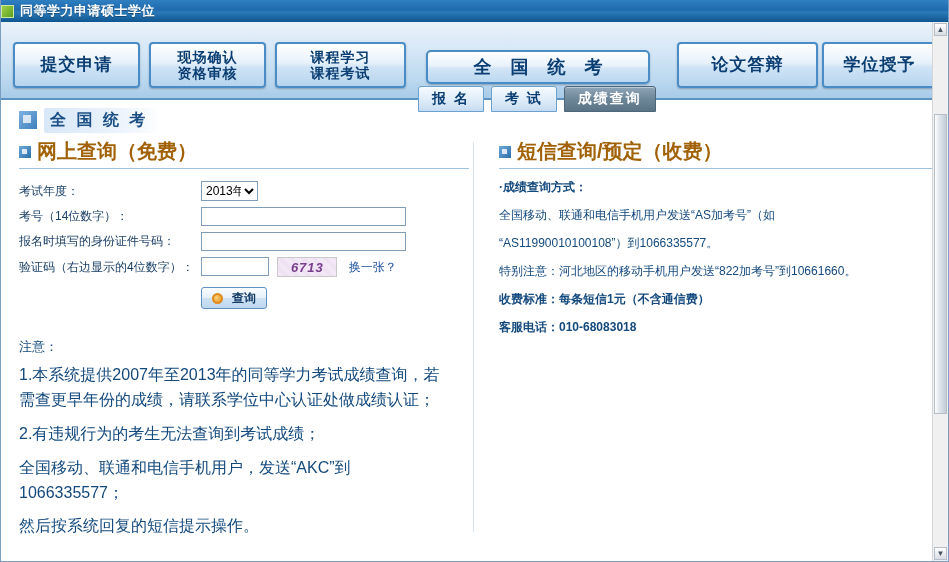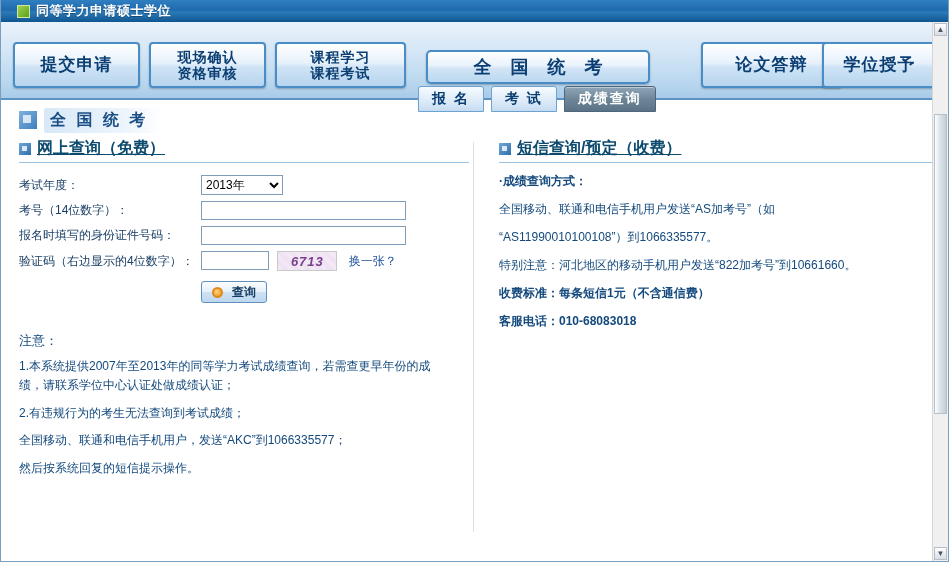--- a/index.html
+++ b/index.html
@@ -19,21 +19,21 @@
     border-right: 1px solid #7a9ec0;
     border-bottom: 1px solid #7a9ec0;
   }
 
   
   .titlebar {
     height: 22px;
     background: linear-gradient(to bottom, #2f7fc1 0%, #1f6aad 45%, #2b7ab8 55%, #0f5691 100%);
     display: flex;
     align-items: center;
-    padding-left: 16px;
+    padding-left: 0;
     color: #ffffff;
   }
   .titlebar .tb-icon {
     width: 13px; height: 13px;
     display: inline-block;
     margin-right: 6px;
     background:
       linear-gradient(to bottom right, #9fd24a, #5da020);
     border: 1px solid #cfe8a0;
   }
@@ -69,21 +69,21 @@
     line-height: 1.15;
     cursor: pointer;
   }
   .navbtn .l1 { font-size: 17px; letter-spacing: 1px; }
   .navbtn .l1.small { font-size: 14px; }
   .navbtn .l2 { font-size: 14px; letter-spacing: 1px; }
 
   #btn-submit { left: 12px; width: 127px; }
   #btn-onsite { left: 148px; width: 117px; }
   #btn-course { left: 274px; width: 131px; }
-  #btn-thesis { left: 676px; width: 141px; margin-left: 24px; }
+  #btn-thesis { left: 676px; width: 141px; }
   #btn-degree { left: 821px; width: 115px; }
 
   
   .natgroup {
     position: absolute;
     left: 425px;
     top: 28px;
     width: 224px;
     height: 34px;
     border: 2px solid #4a8cc5;
@@ -197,24 +197,23 @@
     background:
       linear-gradient(to bottom right, #6fa9dc, #2d6ea8);
     position: relative;
   }
   .blue-head .mk::after {
     content:"";
     position:absolute; left:3px; top:3px;
     width:5px;height:5px;background:#fff;opacity:.8;
   }
   .blue-head .t {
-    font-size: 16px;
-    font-weight: bold;
-    color: #0c4a6e;
-    text-decoration: underline;
+    font-size: 20px;
+    font-weight: bold;
+    color: #a16207;
   }
 
   
   table.form { border-collapse: collapse; }
   table.form td {
     padding: 3px 0;
     font-size: 12px;
     color: #1a3f66;
     vertical-align: middle;
   }
@@ -224,21 +223,21 @@
     border: 1px solid #7f9db9;
     background: #ffffff;
     font-family: "Liberation Sans", sans-serif;
     font-size: 12px;
     padding: 0 2px;
   }
   .inp.w205 { width: 205px; }
   .inp.w70  { width: 68px; }
   select.sel {
     height: 20px;
-    width: 82px;
+    width: 57px;
     border: 1px solid #7f9db9;
     font-size: 12px;
     font-family: "Liberation Sans", sans-serif;
     background: #ffffff;
   }
   .captcha-img {
     display: inline-block;
     width: 60px; height: 20px;
     margin-left: 5px;
     vertical-align: middle;
@@ -285,21 +284,21 @@
 
   
   .notes { margin-top: 26px; width: 430px; }
   .notes .nt-title {
     font-size: 13px;
     color: #13497d;
     margin-bottom: 7px;
   }
   .notes p {
     margin: 0 0 9px 0;
-    font-size: 12px;
+    font-size: 16px;
     color: #13497d;
     line-height: 1.55;
   }
 
   
   .rt p {
     margin: 0 0 10px 0;
     font-size: 12px;
     color: #13497d;
     line-height: 1.5;

